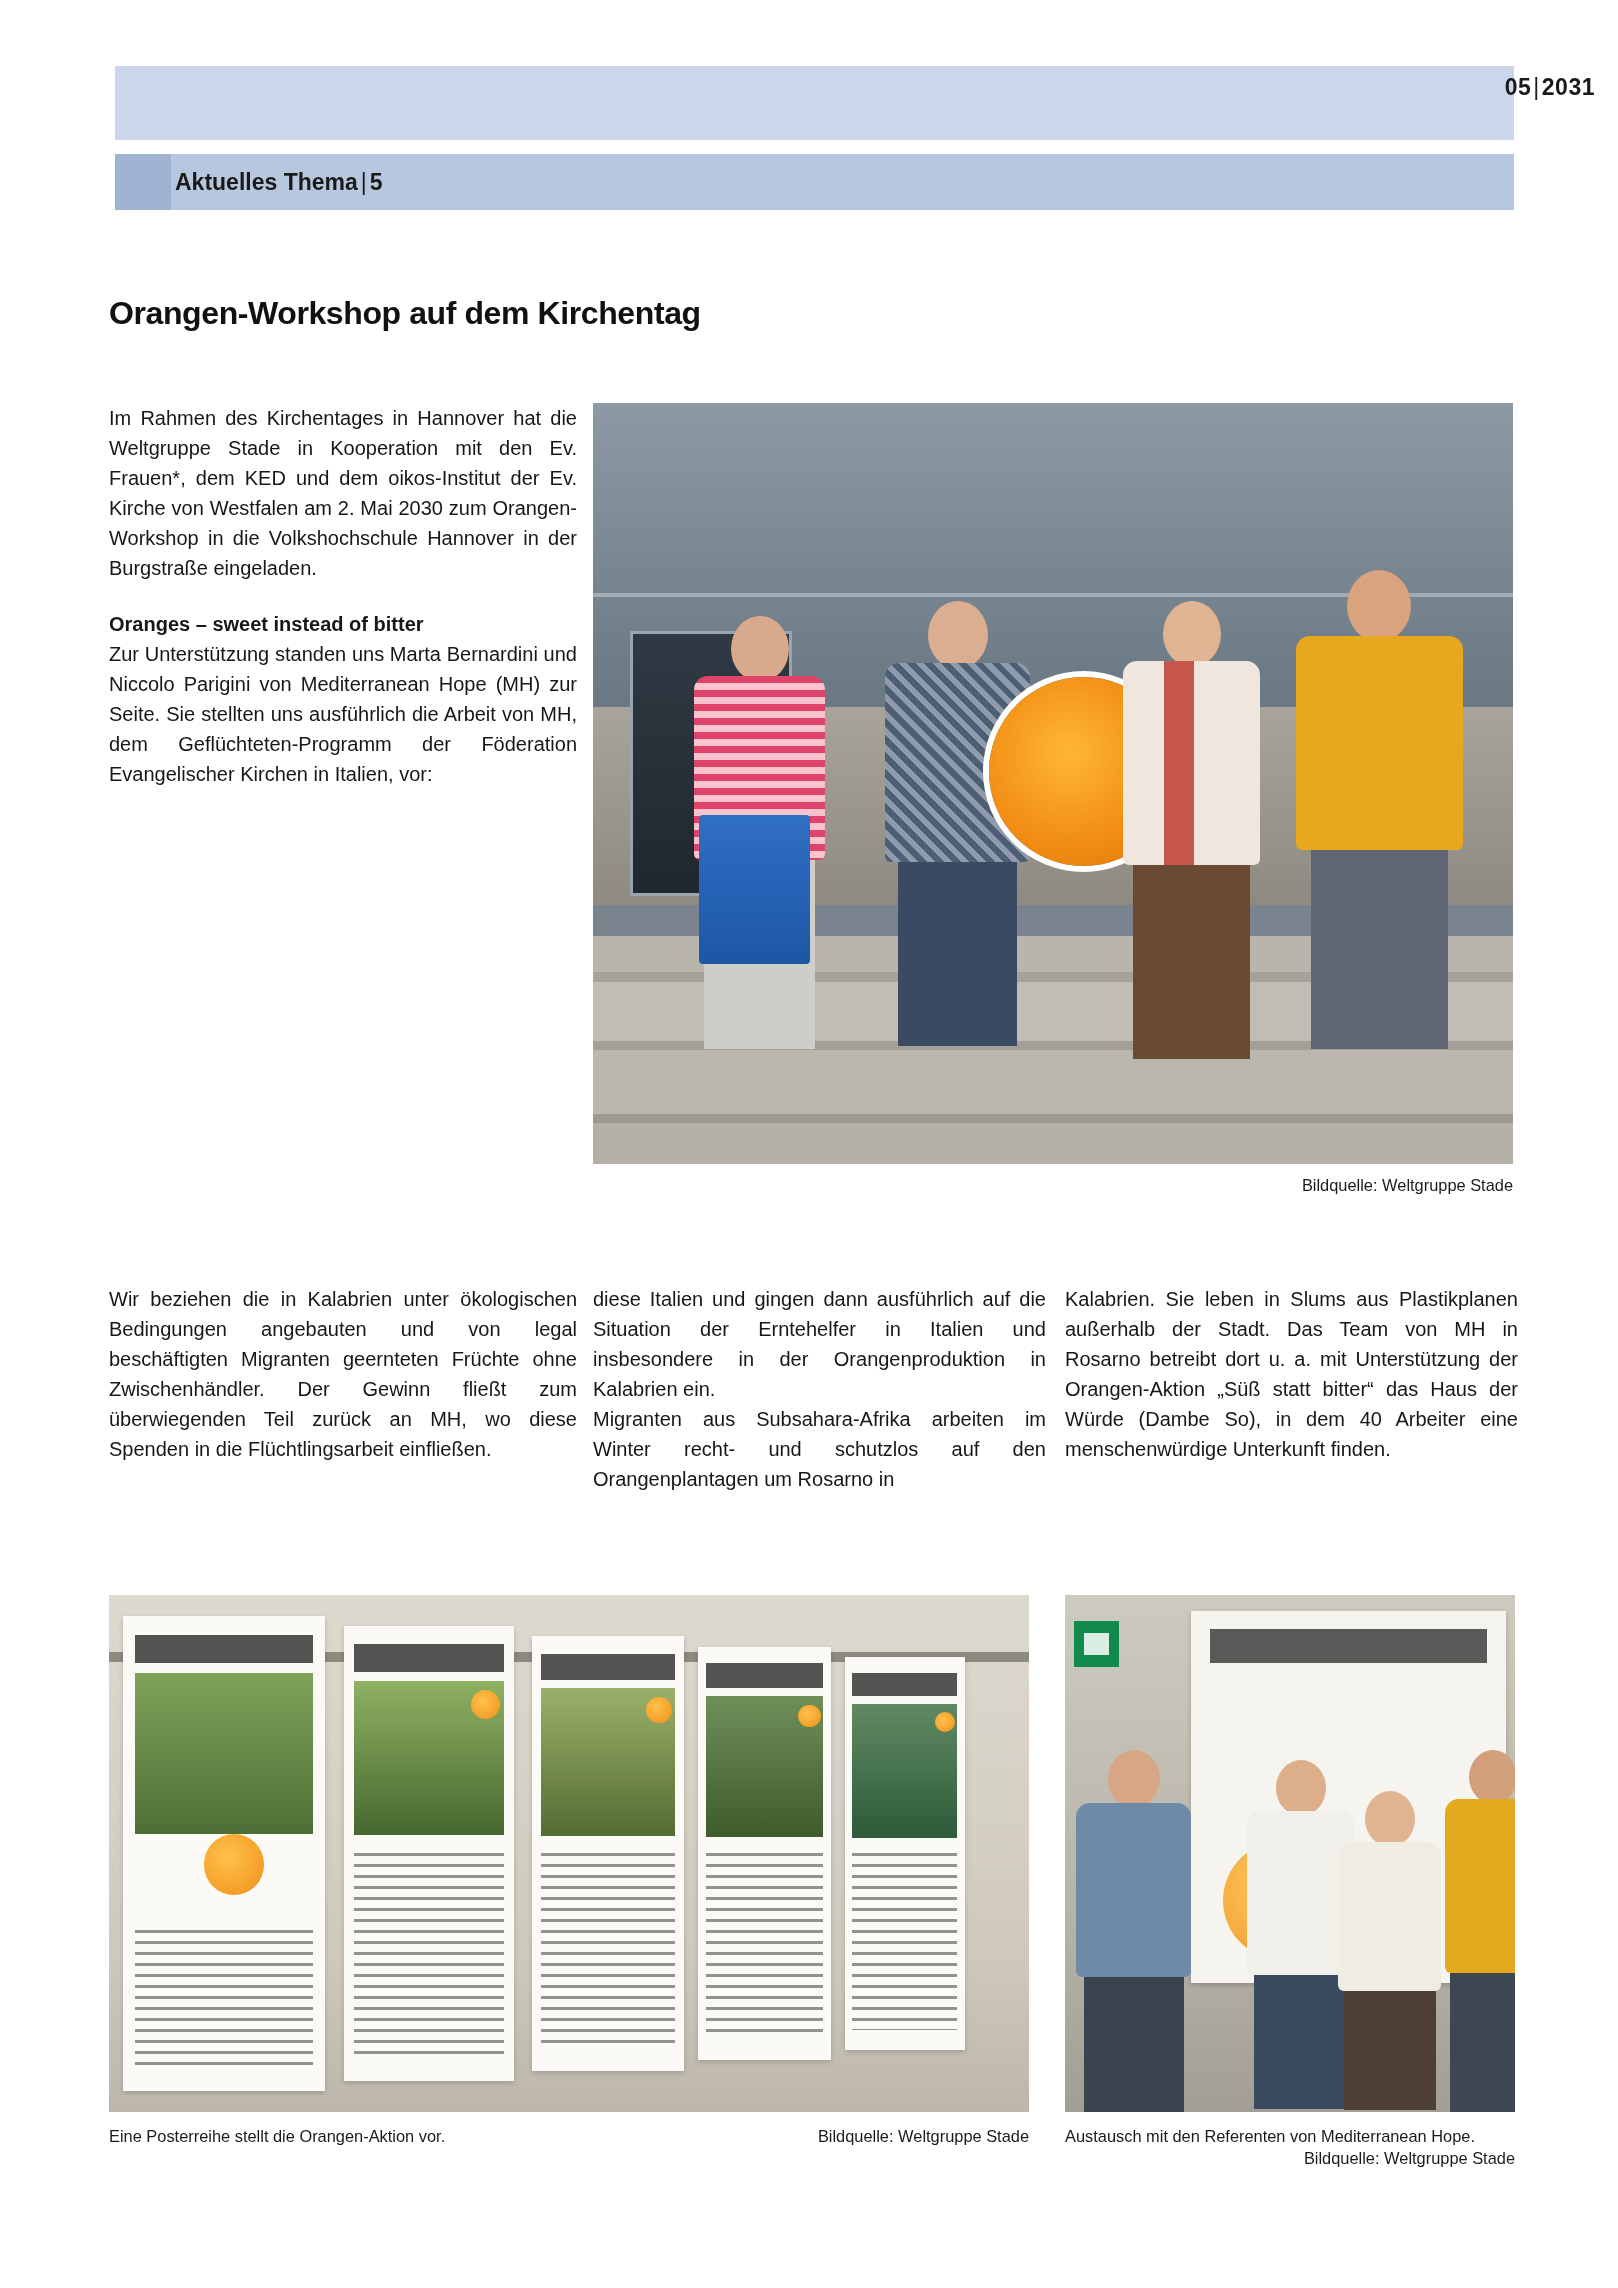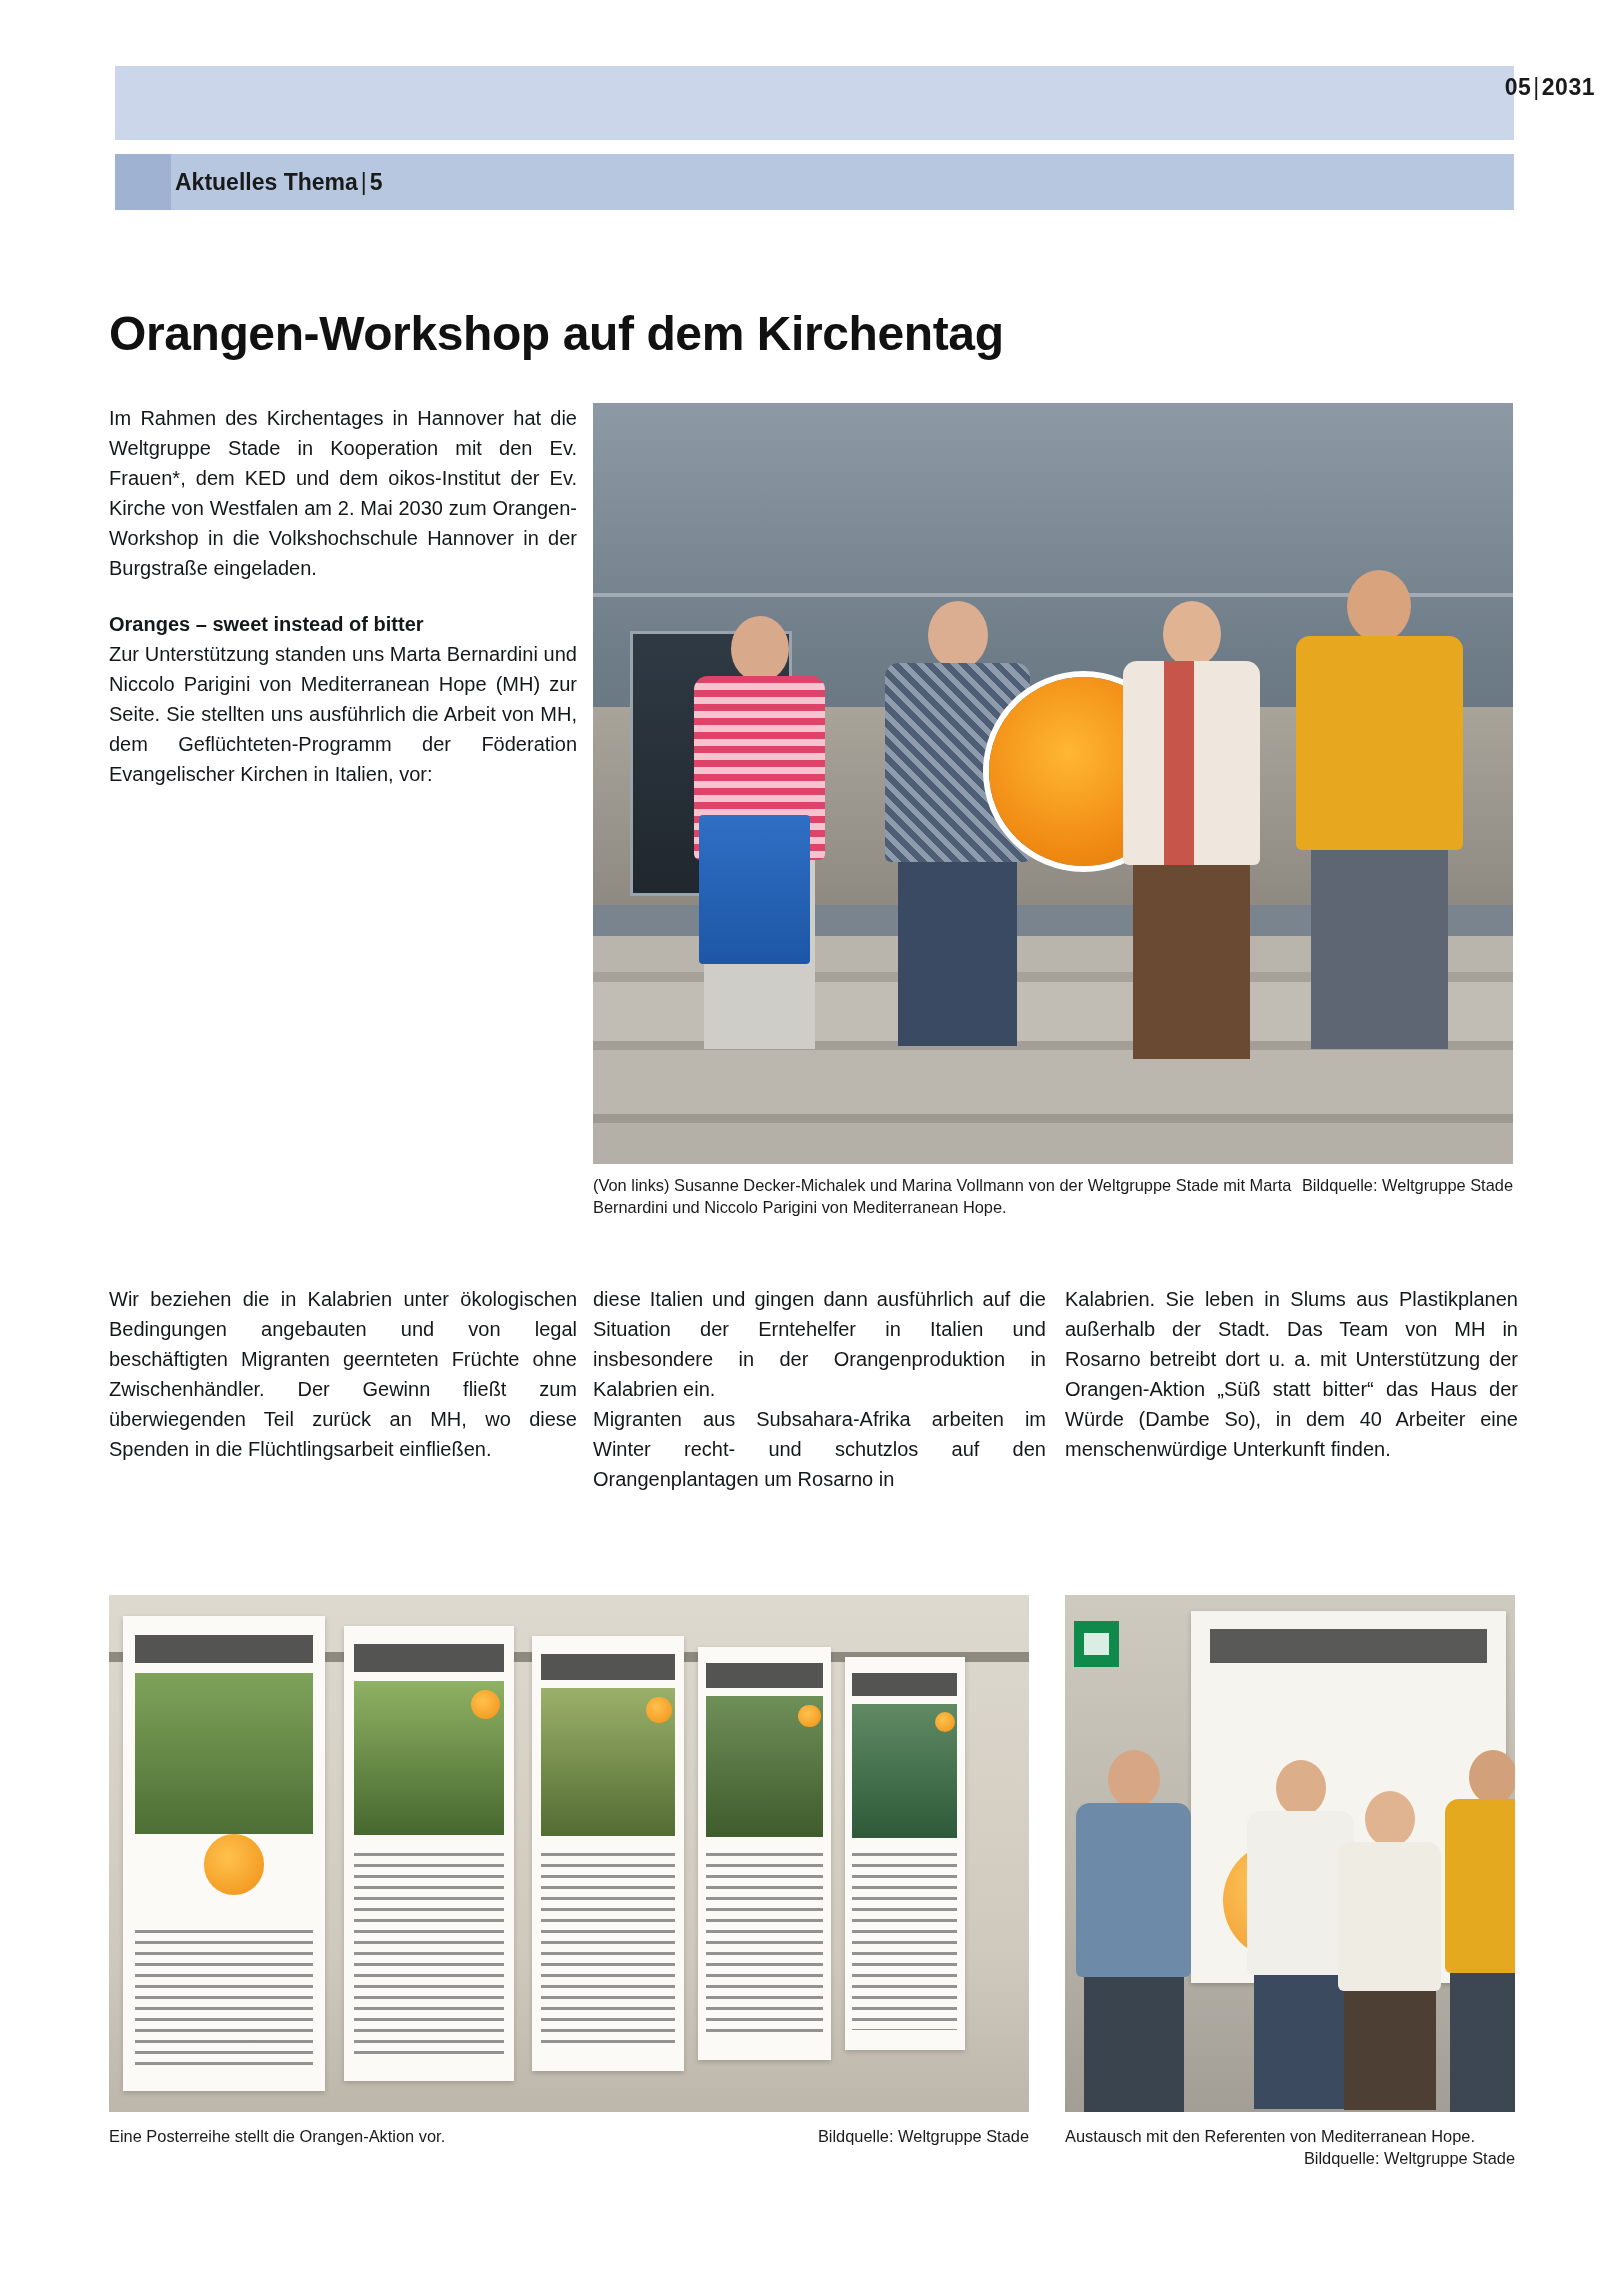--- a/index.html
+++ b/index.html
@@ -66,21 +66,21 @@
     font-weight: 400;
     padding: 0 3px;
   }
 
   
   .page-title {
     position: absolute;
     left: 109px;
     top: 274px;
     width: 1294px;
-    font-size: 48px;
+    font-size: 32px;
     font-weight: 700;
     letter-spacing: -0.4px;
     color: #111;
   }
 
   
   .col {
     position: absolute;
     font-size: 20px;
     line-height: 30px;
@@ -362,21 +362,20 @@
     <div class="person" style="left:76%;width:174px;height:74%;">
       <div class="p-head" style="width:64px;height:72px;background:#d9a37e;"></div>
       <div class="p-body" style="width:167px;height:214px;background:#e7a81f;margin-top:-6px;"></div>
       <div class="p-legs" style="width:137px;height:199px;background:#5d6672;"></div>
     </div>
   </div>
 </div>
 
 <div class="caption caption-main">
   <span class="src">Bildquelle: Weltgruppe Stade</span>
-  <span>(Von links) Susanne Decker-Michalek und Marina Vollmann von der Weltgruppe Stade mit Marta Bernardini und Niccolo Parigini von Mediterranean Hope.</span>
 </div>
 
 <div class="col col-left-cont">
   <p>Wir beziehen die in Kalabrien unter ökologischen Bedingungen angebauten und von legal beschäftigten Migranten geernteten Früchte ohne Zwischenhändler. Der Gewinn fließt zum überwiegenden Teil zurück an MH, wo diese Spenden in die Flüchtlingsarbeit einfließen.</p>
 </div>
 
 <div class="col col-mid">
   <p style="white-space:pre-line">diese Italien und gingen dann ausführlich auf die Situation der Erntehelfer in Italien und insbesondere in der Orangenproduktion in Kalabrien ein.
 Migranten aus Subsahara-Afrika arbeiten im Winter recht- und schutzlos auf den Orangenplantagen um Rosarno in</p>
 </div>

